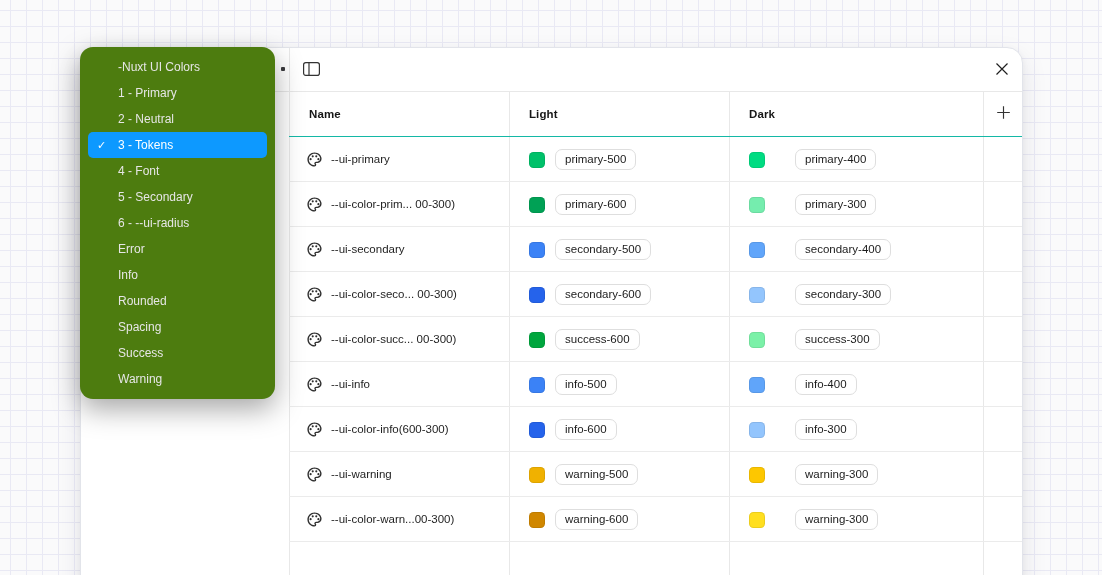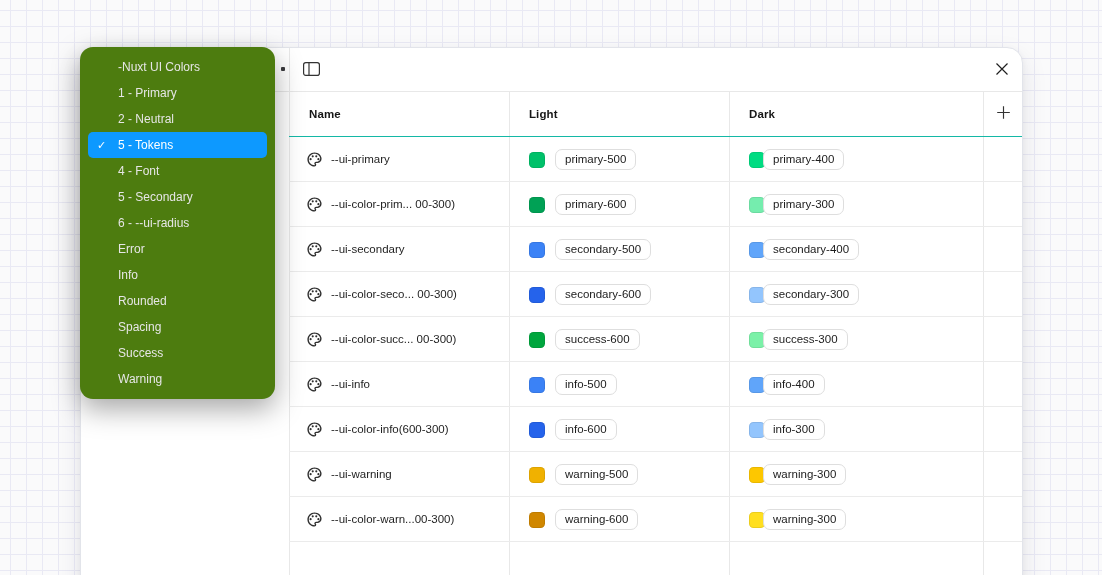--- a/index.html
+++ b/index.html
@@ -52,21 +52,21 @@
     box-shadow:inset 0 0 0 1px rgba(0,0,0,.08); cursor:pointer;
   }
   .swatch.light { left:240px; }
   .swatch.dark  { left:460px; }
   .chip {
     position:absolute; top:12px; height:21px; line-height:19px;
     padding:0 9px; background:#fff; border:1px solid #dedede; border-radius:7px;
     font-size:11.5px; color:#1b1b1b; white-space:nowrap; cursor:pointer;
   }
   .chip.light { left:266px; }
-  .chip.dark  { left:474px; }
+  .chip.dark  { left:506px; }
 
   
   .menu {
     position:absolute; left:80px; top:47px; width:195px;
     background:#4d7c0f; border-radius:13px; padding:7px 0;
     box-shadow:0 10px 28px rgba(0,0,0,.35); z-index:10;
   }
   .menu-item {
     position:relative; height:26px; line-height:26px; margin:0 8px;
     padding-left:30px; border-radius:5px; font-size:12px; color:#e6e6e6;
@@ -281,21 +281,21 @@
     <div class="menu-item">
     
     <span>1 - Primary</span>
   </div>
     <div class="menu-item">
     
     <span>2 - Neutral</span>
   </div>
     <div class="menu-item selected" style="background: rgb(13, 153, 255);">
     <span class="check">✓</span>
-    <span>5 - Tokens</span>
+    <span>3 - Tokens</span>
   </div>
     <div class="menu-item">
     
     <span>4 - Font</span>
   </div>
     <div class="menu-item">
     
     <span>5 - Secondary</span>
   </div>
     <div class="menu-item">

